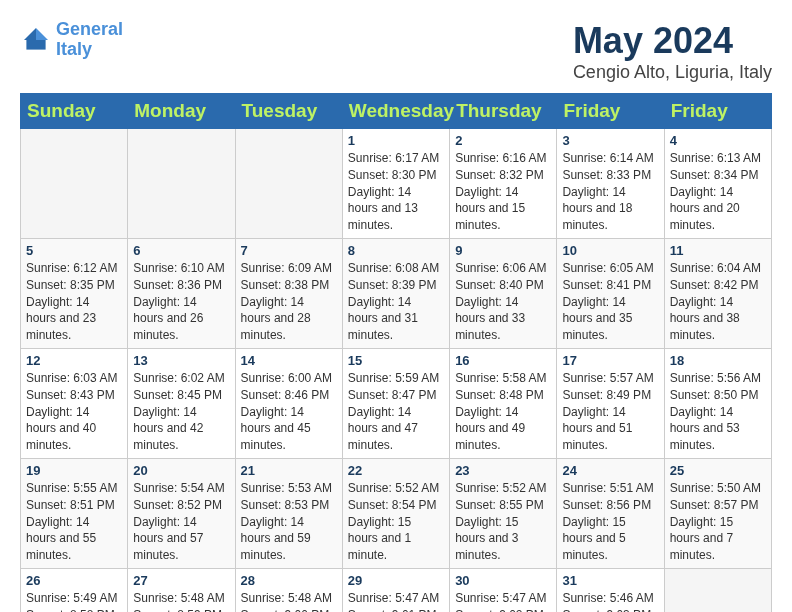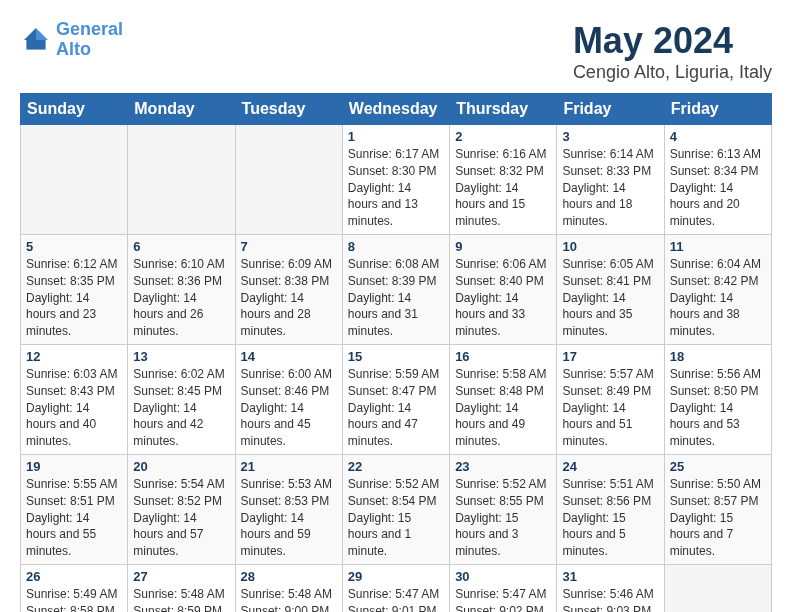--- a/index.html
+++ b/index.html
@@ -47,24 +47,24 @@
       font-size: 18px;
       color: #444;
     }
     table {
       width: 100%;
       border-collapse: collapse;
       table-layout: fixed;
     }
     th {
       background-color: #2a6aad;
-      color: #ffffff;
+      color: #bef264;
       text-align: left;
       padding: 6px 6px;
-      font-size: 16px;
+      font-size: 19px;
       font-weight: bold;
       border: 1px solid #2a6aad;
     }
     td {
       border: 1px solid #ccc;
       vertical-align: top;
       padding: 4px 5px;
       height: 88px;
       font-size: 10.5px;
       color: #222;
@@ -97,21 +97,21 @@
 
 <div class="header">
   <div class="logo">
     <svg class="logo-icon" viewBox="0 0 40 40">
       <polygon points="20,5 35,20 20,20" fill="#4a90d9"></polygon>
       <polygon points="20,5 5,20 20,20" fill="#2a6aad"></polygon>
       <rect x="8" y="20" width="24" height="12" fill="#2a6aad"></rect>
     </svg>
     <div class="logo-text">
       <div><span>General</span></div>
-      <div><span style="color:#4a90d9">Alto</span></div>
+      <div><span style="color:#4a90d9">Italy</span></div>
     </div>
   </div>
   <div class="title-block">
     <div class="month-title">May 2024</div>
     <div class="subtitle">Cengio Alto, Liguria, Italy</div>
   </div>
 </div>
 
 <table>
   <thead>

